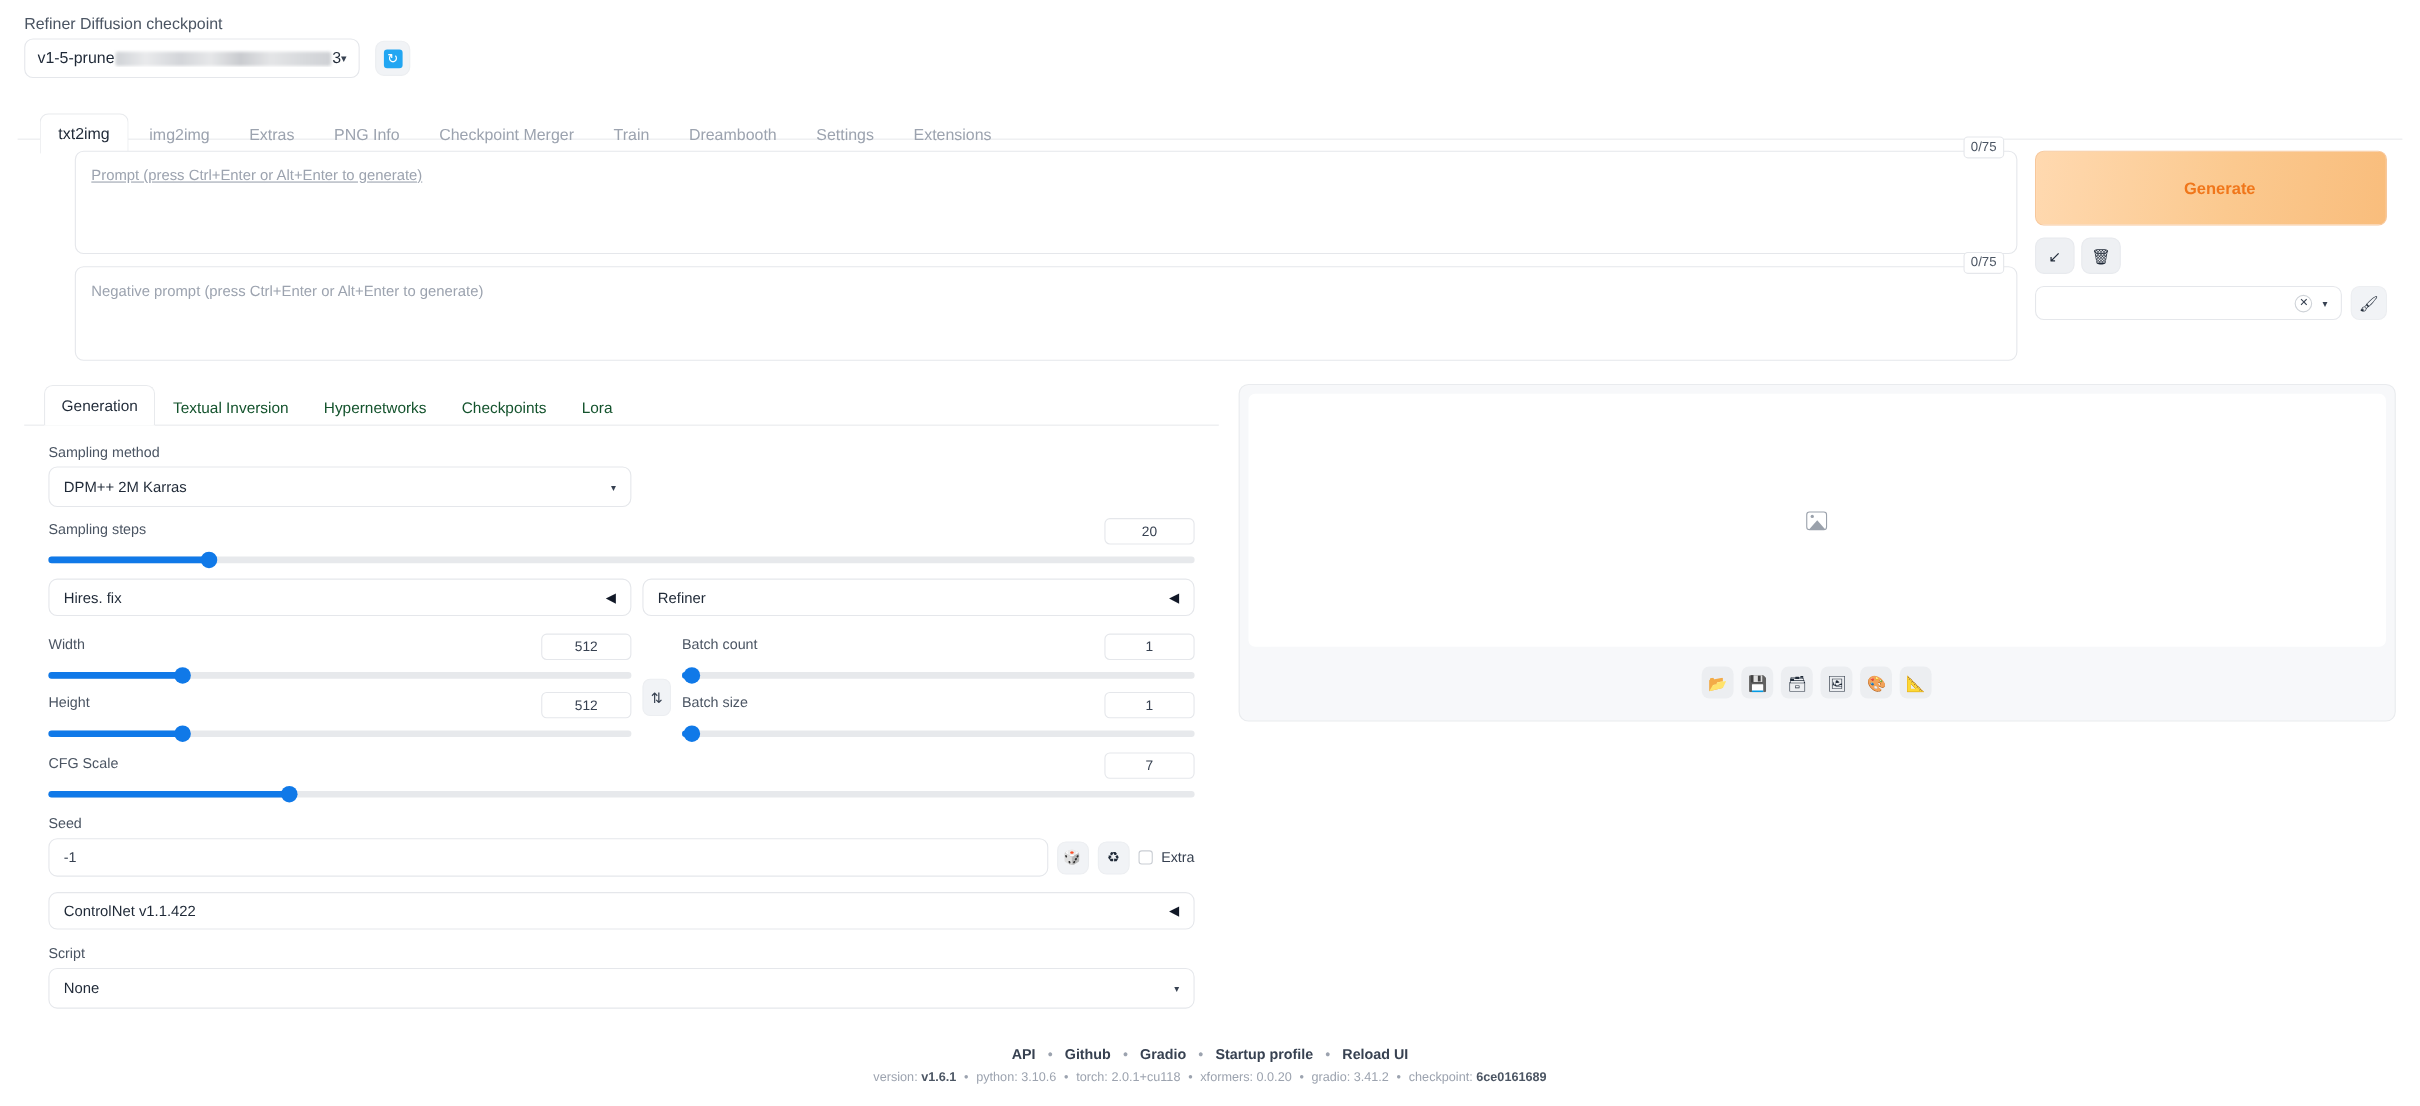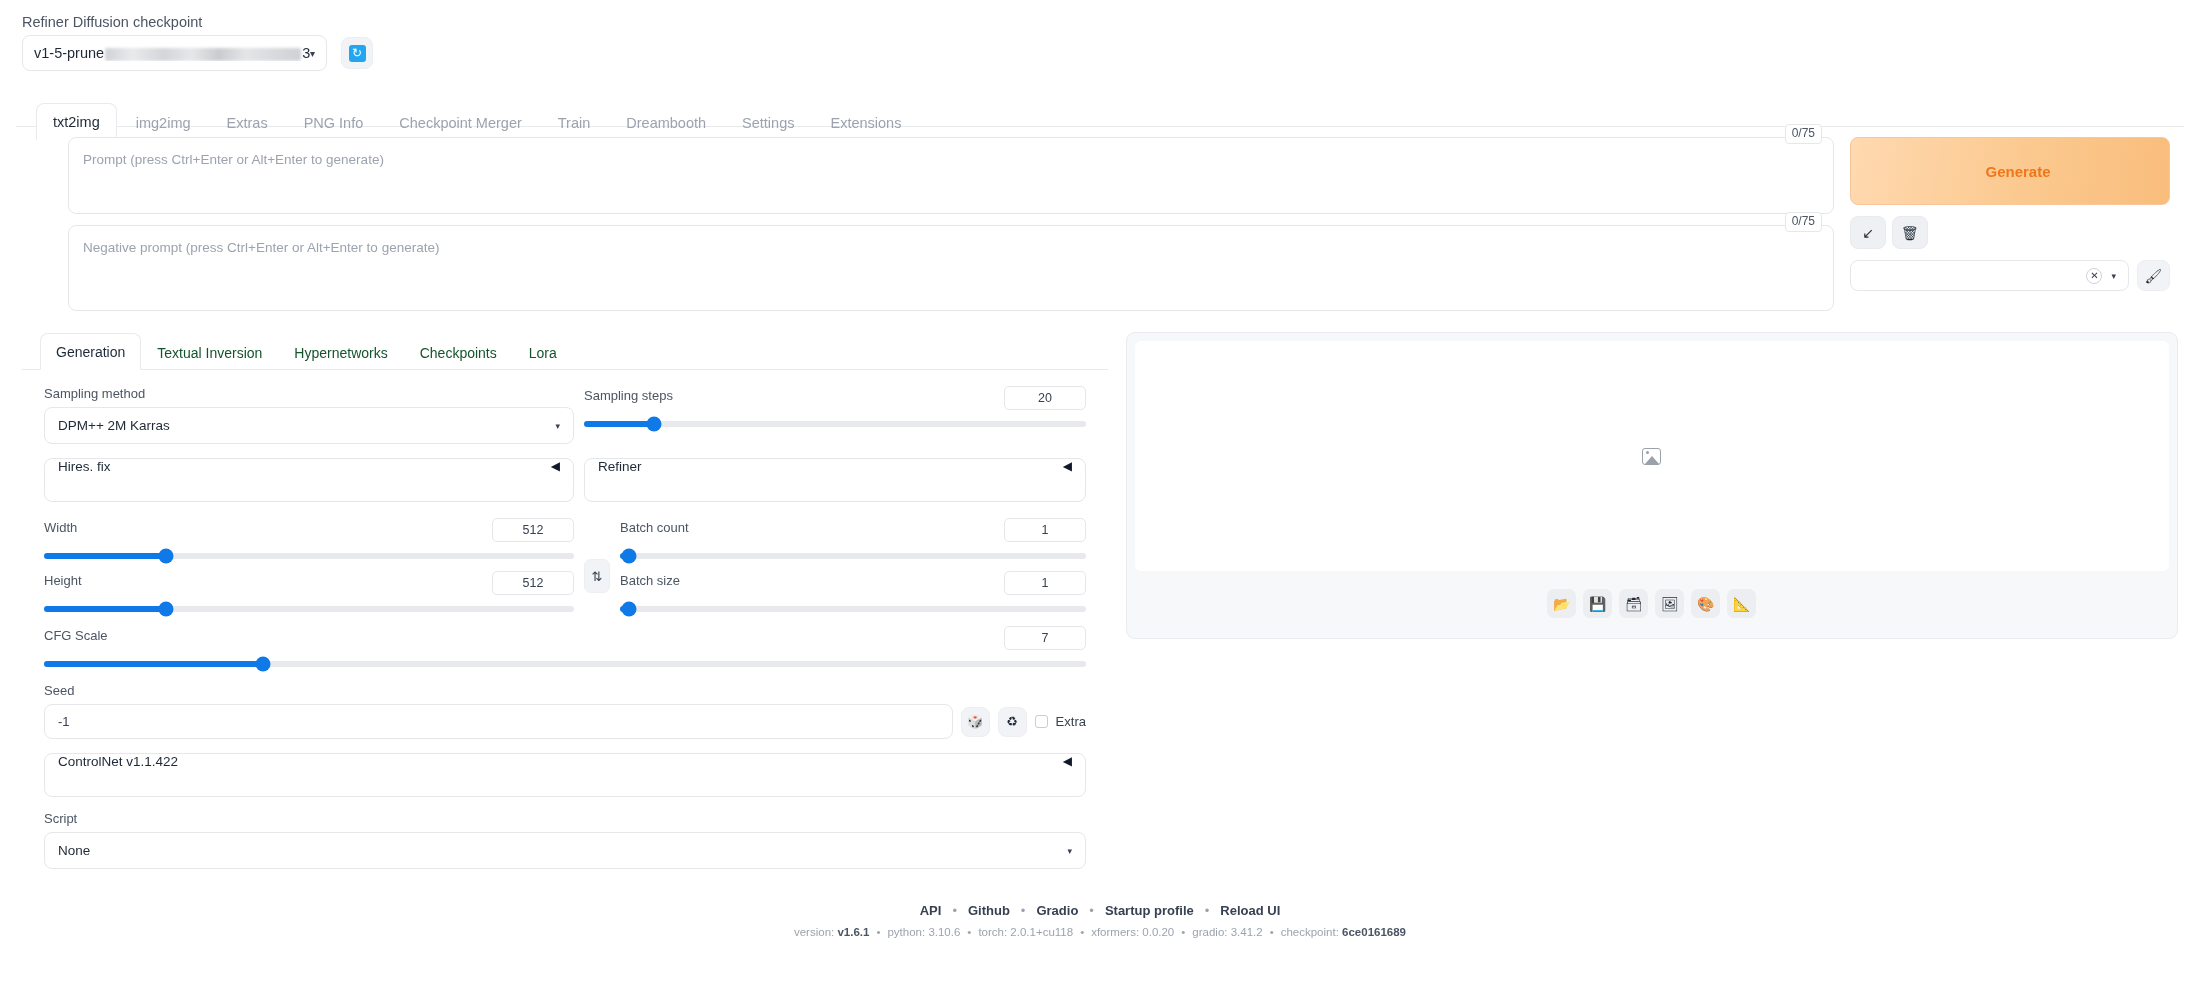--- a/index.html
+++ b/index.html
@@ -61,21 +61,21 @@
   .pbox-wrap { position: relative; margin-bottom: 11px; padding-left: 46px; }
   .token-badge {
     position: absolute; right: 12px; top: -13px; z-index: 4;
     background: #fff; border: 1px solid #e5e7eb; border-radius: 4px;
     font-size: 12px; color: #4b5563; padding: 2px 6px; line-height: 1.15;
   }
   .pbox {
     border: 1px solid #e5e7eb; border-radius: 8px; background: #fff;
     padding: 14px 14px; font-size: 13.5px; color: #9ca3af;
   }
-  .pbox.tall { height: 77px; }
+  .pbox.tall { height: 94px; text-decoration: underline; }
   .pbox.tall2 { height: 86px; }
 
   
   .gen-col { width: 320px; }
   .gen-btn {
     height: 68px; border-radius: 8px;
     background: linear-gradient(100deg,#ffd9b0 0%,#fbc98f 55%,#f9bd7c 100%);
     border: 1px solid #f7c79b;
     display: flex; align-items: center; justify-content: center;
     color: #f0761a; font-size: 15px; font-weight: bold; padding-left: 16px;
@@ -122,22 +122,22 @@
 
   .panel { padding: 16px 22px 18px 22px; }
 
   .lbl { font-size: 13px; color: #4b5563; margin-bottom: 6px; }
   .dd {
     height: 37px; border: 1px solid #e5e7eb; border-radius: 8px; background: #fff;
     display: flex; align-items: center; padding: 0 13px; font-size: 13.5px; color: #1f2937;
   }
   .dd .caret { margin-left: auto; font-size: 9px; color: #374151; }
   .acc {
-    height: 44px; border: 1px solid #e5e7eb; border-radius: 8px; background: #fff;
-    display: flex; align-items: flex-start; padding: 0 13px; font-size: 13.5px; color: #1f2937;
+    height: 34px; border: 1px solid #e5e7eb; border-radius: 8px; background: #fff;
+    display: flex; align-items: center; padding: 0 13px; font-size: 13.5px; color: #1f2937;
   }
   .acc .arrow { margin-left: auto; font-size: 12px; color: #111827; }
 
   .numbox {
     width: 82px; height: 24px; border: 1px solid #e5e7eb; border-radius: 5px; background: #fff;
     display: flex; align-items: center; justify-content: center;
     font-size: 12.5px; color: #374151;
   }
   .slider { position: relative; height: 6px; border-radius: 4px; background: #e7e9ec; margin-top: 11px; }
   .slider .fill { position: absolute; left: 0; top: 0; bottom: 0; border-radius: 4px; background: #1079e8; }
@@ -267,21 +267,21 @@
       <div class="subtabs">
         <div class="subtab active">Generation</div>
         <div class="subtab">Textual Inversion</div>
         <div class="subtab">Hypernetworks</div>
         <div class="subtab">Checkpoints</div>
         <div class="subtab">Lora</div>
       </div>
 
       <div class="panel">
 
-        <div style="display:flex; gap:10px;">
+        <div style="display:flex; gap:10px;flex-direction:column;">
           <div style="width:530px;">
             <div class="lbl">Sampling method</div>
             <div class="dd">
               <span>DPM++ 2M Karras</span>
               <span class="caret">▾</span>
             </div>
           </div>
           <div style="flex:1;">
             <div class="lblrow">
               <span class="lbl">Sampling steps</span>

